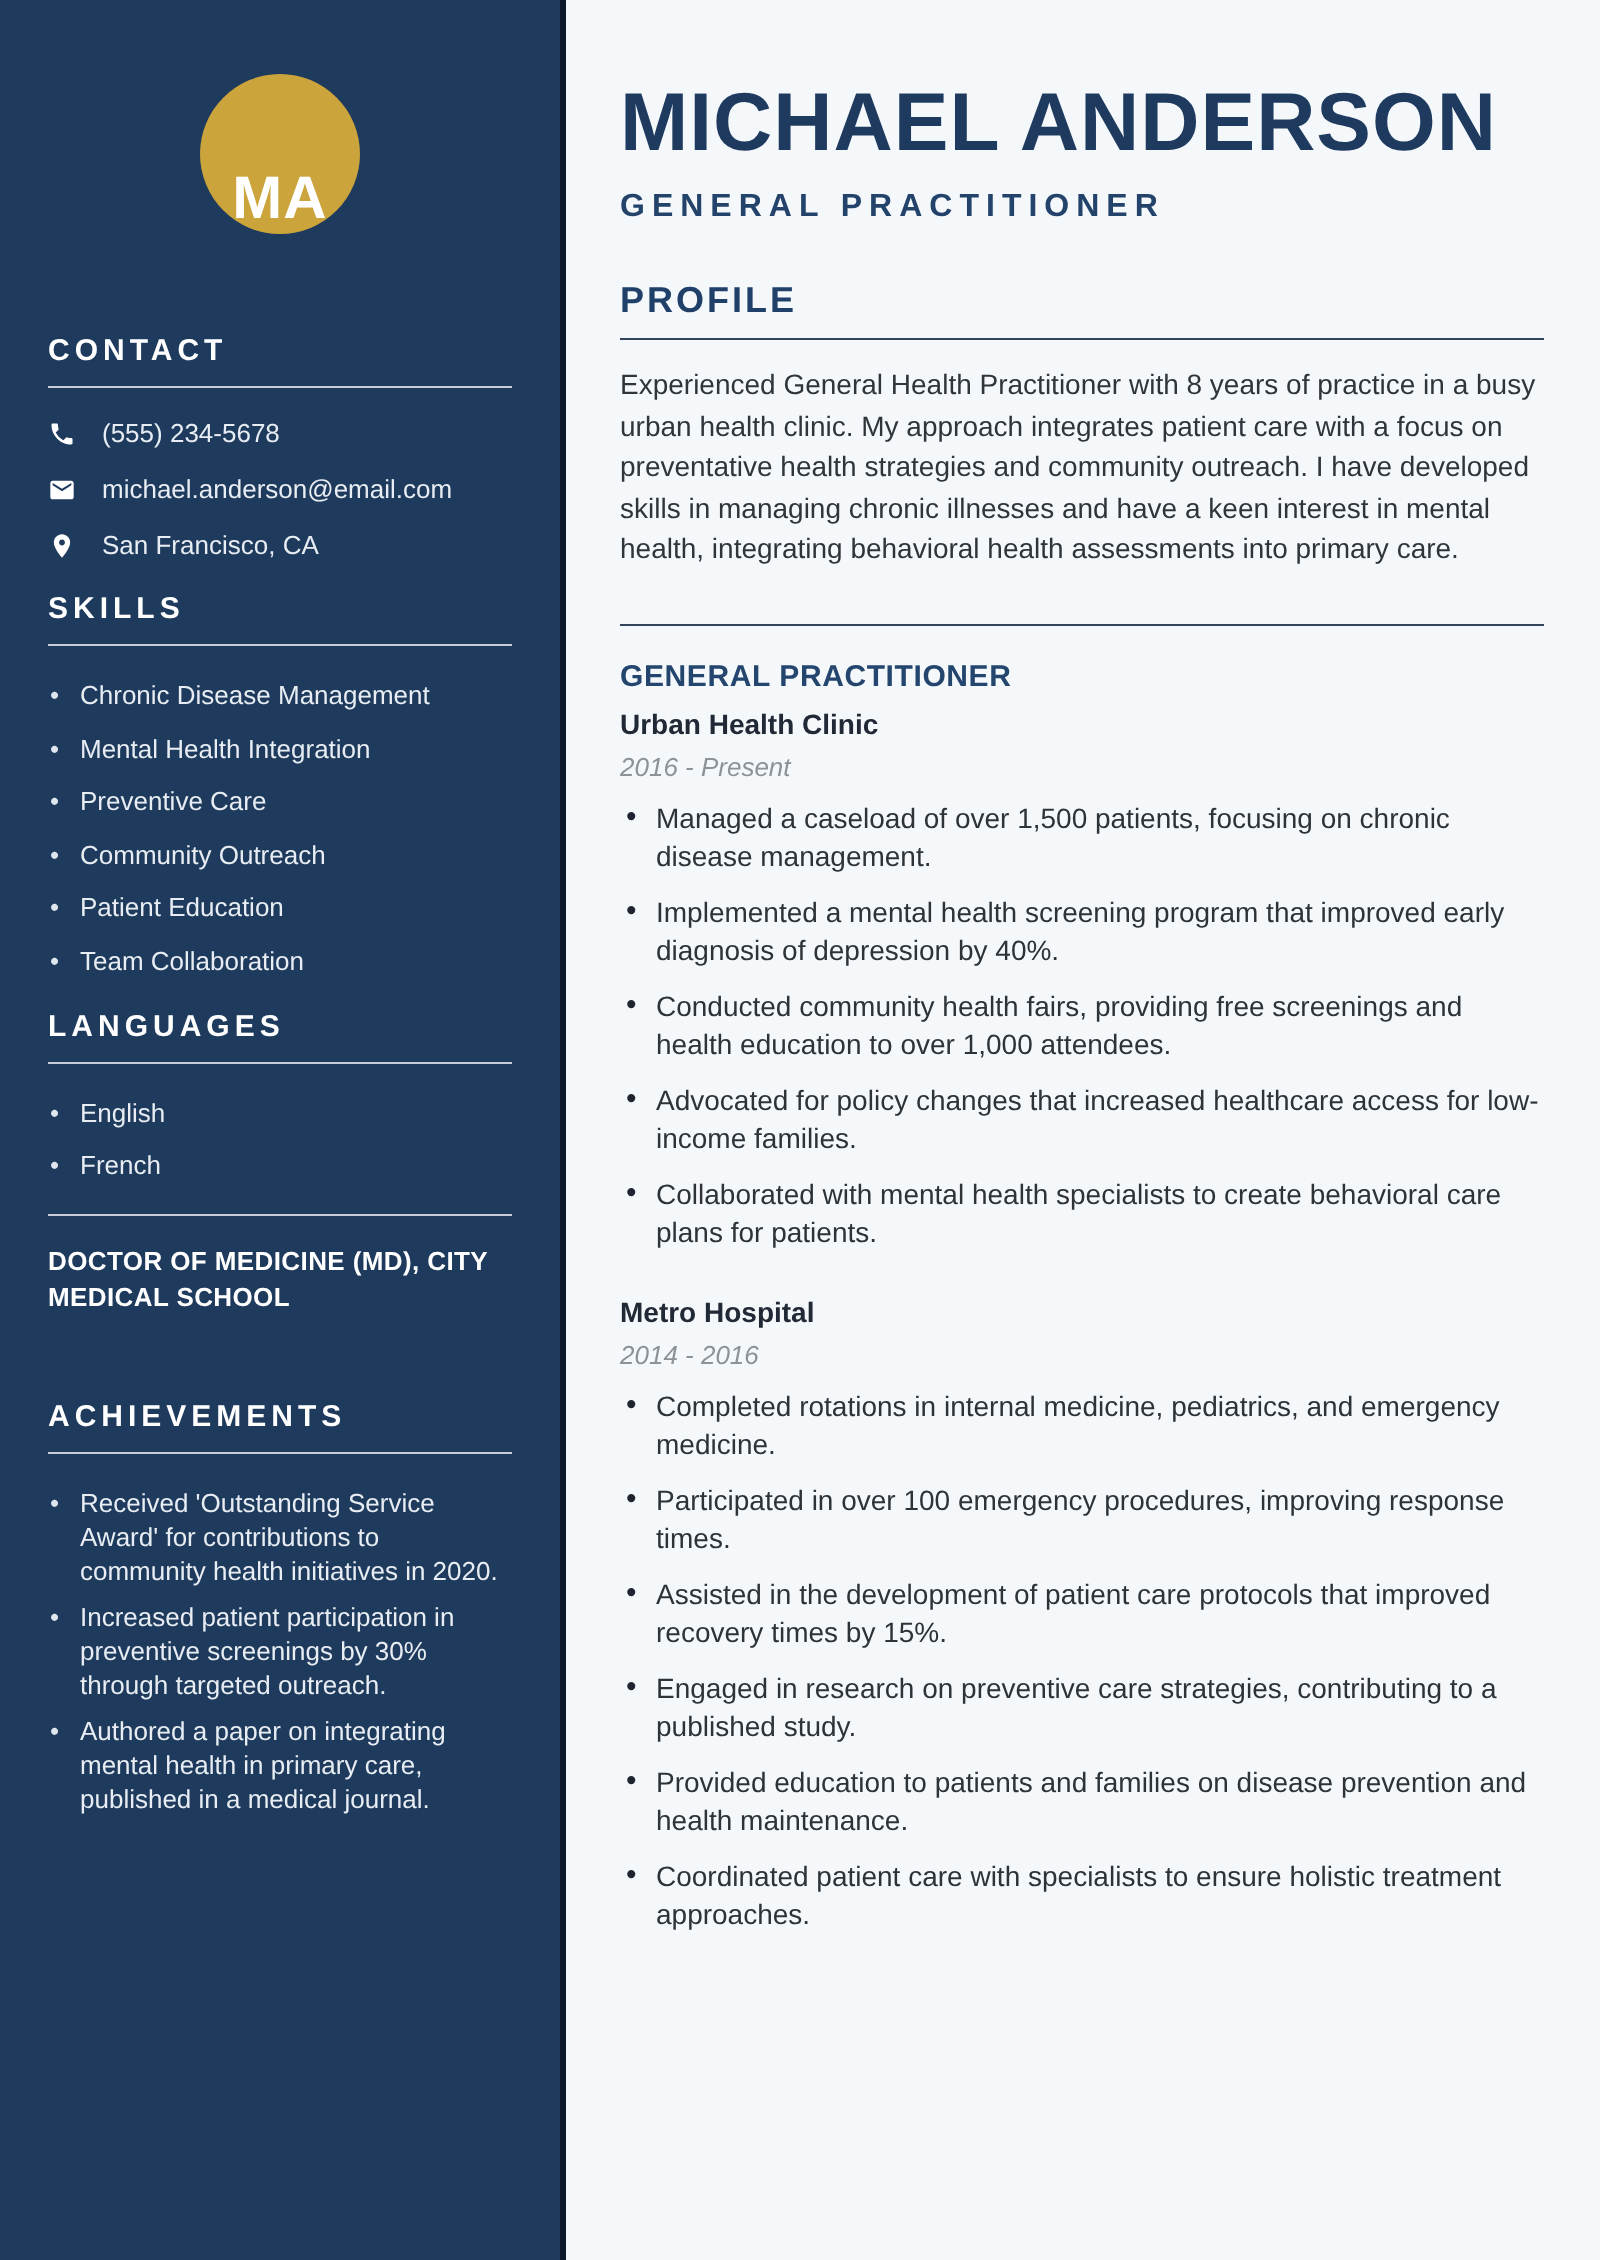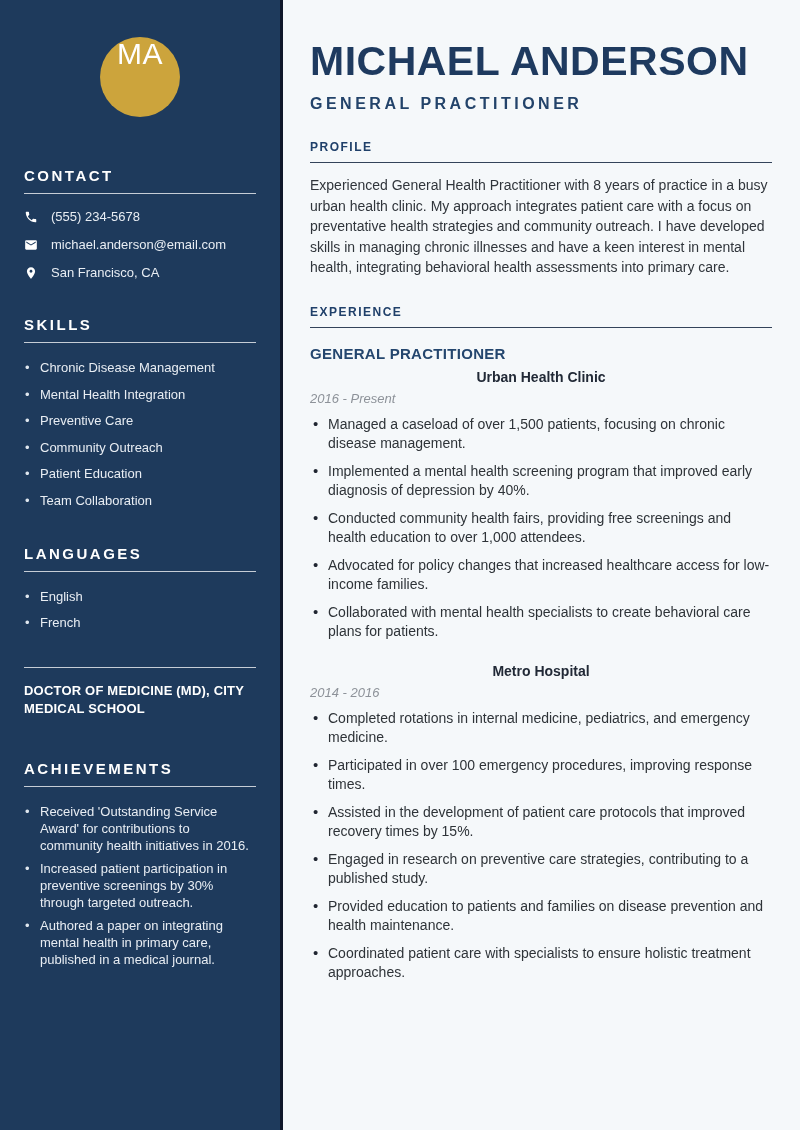--- a/index.html
+++ b/index.html
@@ -21,27 +21,27 @@
     flex: 0 0 280px;
     background: #1e3a5c;
     color: #e3e9f1;
     padding: 0 24px;
   }
   .avatar {
     width: 80px; height: 80px;
     border-radius: 50%;
     background: #cca43c;
     margin: 37px auto 0;
-    display: flex; align-items: flex-start; justify-content: center;
+    display: flex; align-items: flex-end; justify-content: center;
     color: #ffffff;
     font-size: 30px;
-    font-weight: 400;
+    font-weight: 700;
     letter-spacing: 0.5px;
   }
-  .side-section { margin-top: 36px; }
+  .side-section { margin-top: 16px; }
   .side-section.contact { margin-top: 50px; }
   .side-section.achievements { margin-top: 42px; }
   .side-heading {
     color: #ffffff;
     font-size: 15px;
     font-weight: 700;
     letter-spacing: 2.5px;
   }
   .side-rule {
     border: none;
@@ -100,21 +100,21 @@
   }
   .job-subtitle {
     margin-top: 13px;
     font-size: 16px;
     font-weight: 600;
     letter-spacing: 3.5px;
     color: #23436a;
   }
   .main-section { margin-top: 27px; }
   .main-heading {
-    font-size: 12px;
+    font-size: 18px;
     font-weight: 700;
     letter-spacing: 1.5px;
     color: #20406a;
   }
   .main-rule {
     border: none;
     border-bottom: 1px solid #33435a;
     margin-top: 8px;
   }
   .profile-text {
@@ -129,21 +129,20 @@
     font-size: 15px;
     font-weight: 700;
     color: #24466e;
     letter-spacing: 0.3px;
   }
   .company {
     margin-top: 7px;
     font-size: 14px;
     font-weight: 700;
     color: #212936;
-    text-align: center;
   }
   .dates {
     margin-top: 6px;
     font-size: 13px;
     font-style: italic;
     color: #8d9299;
   }
   .job-bullets { list-style: none; margin-top: 9px; }
   .job-bullets li {
     position: relative;
@@ -227,41 +226,40 @@
 
     <section class="side-section">
       <hr class="side-rule">
       <p class="degree">DOCTOR OF MEDICINE (MD), CITY MEDICAL SCHOOL</p>
     </section>
 
     <section class="side-section achievements">
       <h2 class="side-heading">ACHIEVEMENTS</h2>
       <hr class="side-rule">
       <ul class="side-list loose">
-        <li>Received 'Outstanding Service Award' for contributions to community health initiatives in 2016.</li>
+        <li>Received 'Outstanding Service Award' for contributions to community health initiatives in 2020.</li>
         <li>Increased patient participation in preventive screenings by 30% through targeted outreach.</li>
         <li>Authored a paper on integrating mental health in primary care, published in a medical journal.</li>
       </ul>
     </section>
 
   </aside>
 
   <main class="main">
 
     <h1 class="name">MICHAEL ANDERSON</h1>
     <div class="job-subtitle">GENERAL PRACTITIONER</div>
 
     <section class="main-section">
       <h2 class="main-heading">PROFILE</h2>
       <hr class="main-rule">
       <p class="profile-text">Experienced General Health Practitioner with 8 years of practice in a busy urban health clinic. My approach integrates patient care with a focus on preventative health strategies and community outreach. I have developed skills in managing chronic illnesses and have a keen interest in mental health, integrating behavioral health assessments into primary care.</p>
     </section>
 
     <section class="main-section">
-      <h2 class="main-heading">EXPERIENCE</h2>
       <hr class="main-rule">
 
       <div class="job">
         <h3 class="job-title">GENERAL PRACTITIONER</h3>
         <div class="company">Urban Health Clinic</div>
         <div class="dates">2016 - Present</div>
         <ul class="job-bullets">
           <li>Managed a caseload of over 1,500 patients, focusing on chronic disease management.</li>
           <li>Implemented a mental health screening program that improved early diagnosis of depression by 40%.</li>
           <li>Conducted community health fairs, providing free screenings and health education to over 1,000 attendees.</li>

